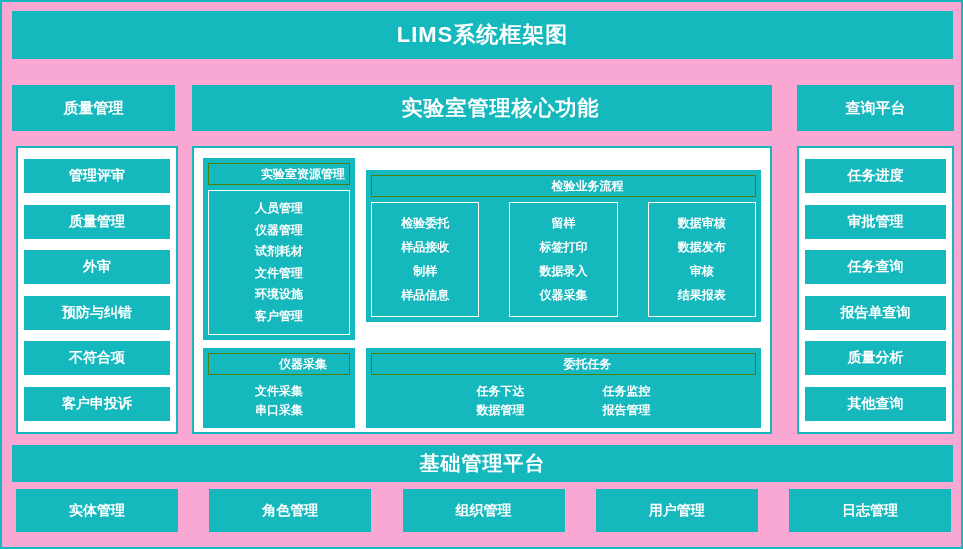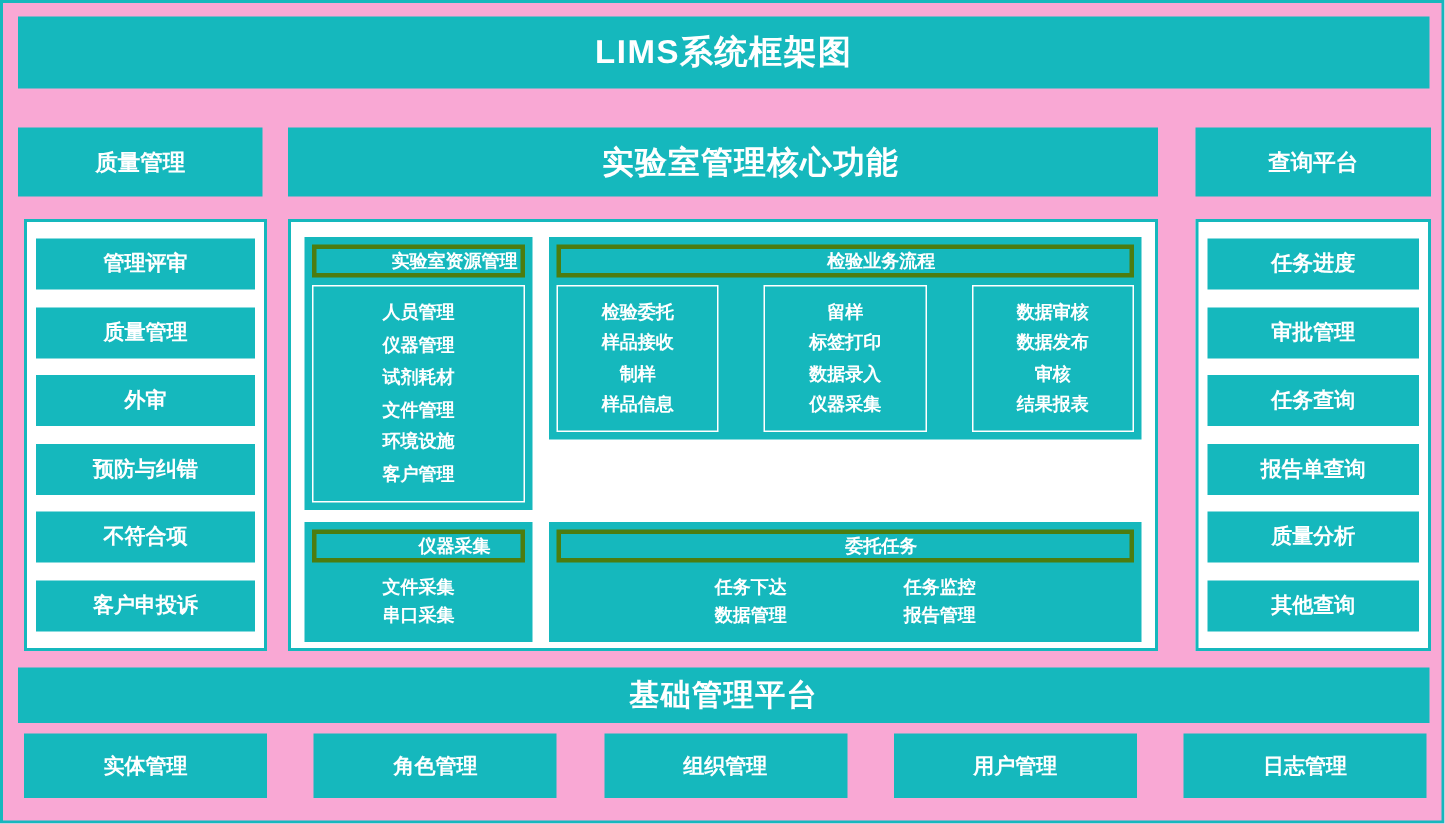--- a/index.html
+++ b/index.html
@@ -26,26 +26,26 @@
   .left-panel  { left:14px;  width:162px; }
   .right-panel { left:795px; width:157px; }
   .panel-item { height:34px; font-size:14px; font-weight:bold; display:flex; align-items:center; justify-content:center; }
 
   .center-container {
     position:absolute; left:190px; top:144px; width:580px; height:288px;
     border:2px solid var(--accent, #15b8bd); background:#fff;
   }
   .center-box { position:absolute; padding:5px; display:flex; flex-direction:column; }
   .resource-box   { left:9px;   top:10px;  width:152px; height:182px; }
-  .process-box    { left:172px; top:10px;  width:395px; height:135px; }
+  .process-box    { left:172px; top:22px;  width:395px; height:152px; }
   .instrument-box { left:9px;   top:200px; width:152px; height:80px; }
   .tasks-box      { left:172px; top:200px; width:395px; height:80px; }
 
   .box-header {
-    border:3px solid #4d7c0f; height:22px; flex:0 0 22px;
+    border:1px solid #4d7c0f; height:22px; flex:0 0 22px;
     display:flex; align-items:center; justify-content:center;
     font-size:12px; font-weight:bold;padding-left:48px;
   }
   .box-content {
     border:1px solid #ffffff; flex:1; margin-top:5px;
     display:flex; flex-direction:column; align-items:center; justify-content:space-evenly;
     font-size:12px; font-weight:bold; padding:4px 0;
   }
   .process-cols { flex:1; margin-top:5px; display:flex; gap:30px; }
   .proc-col {

